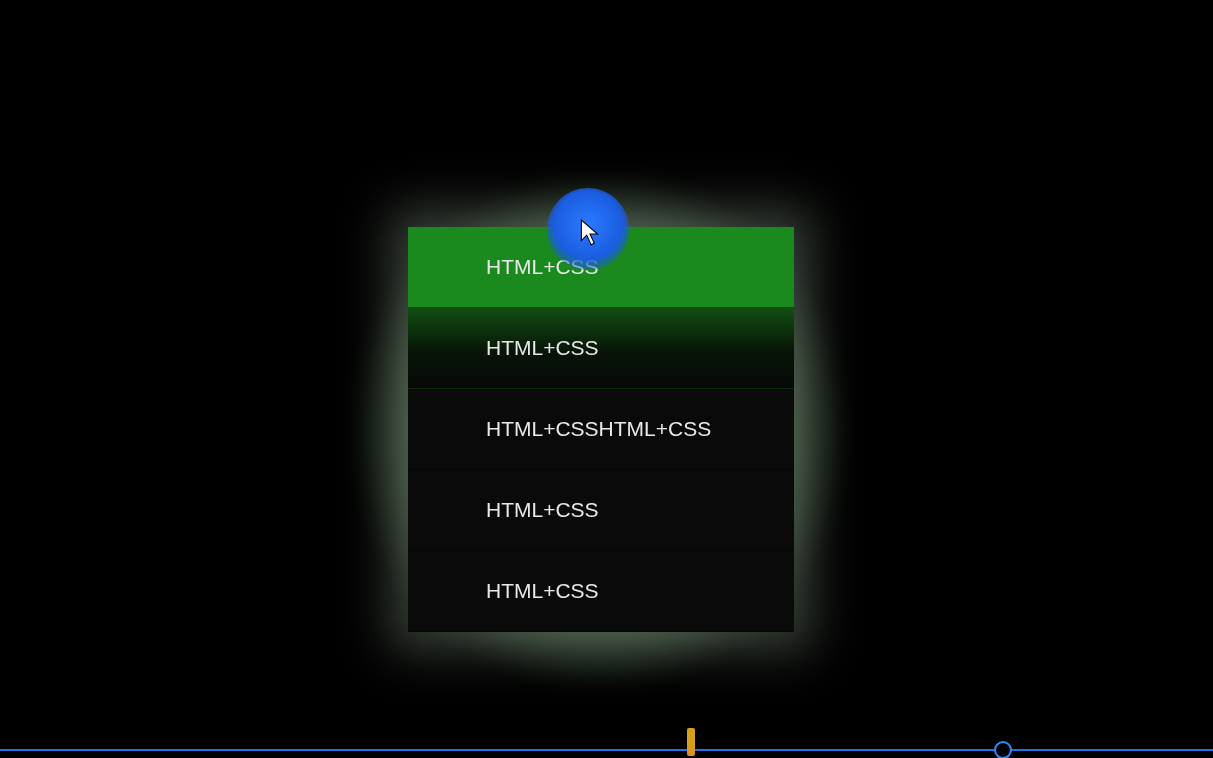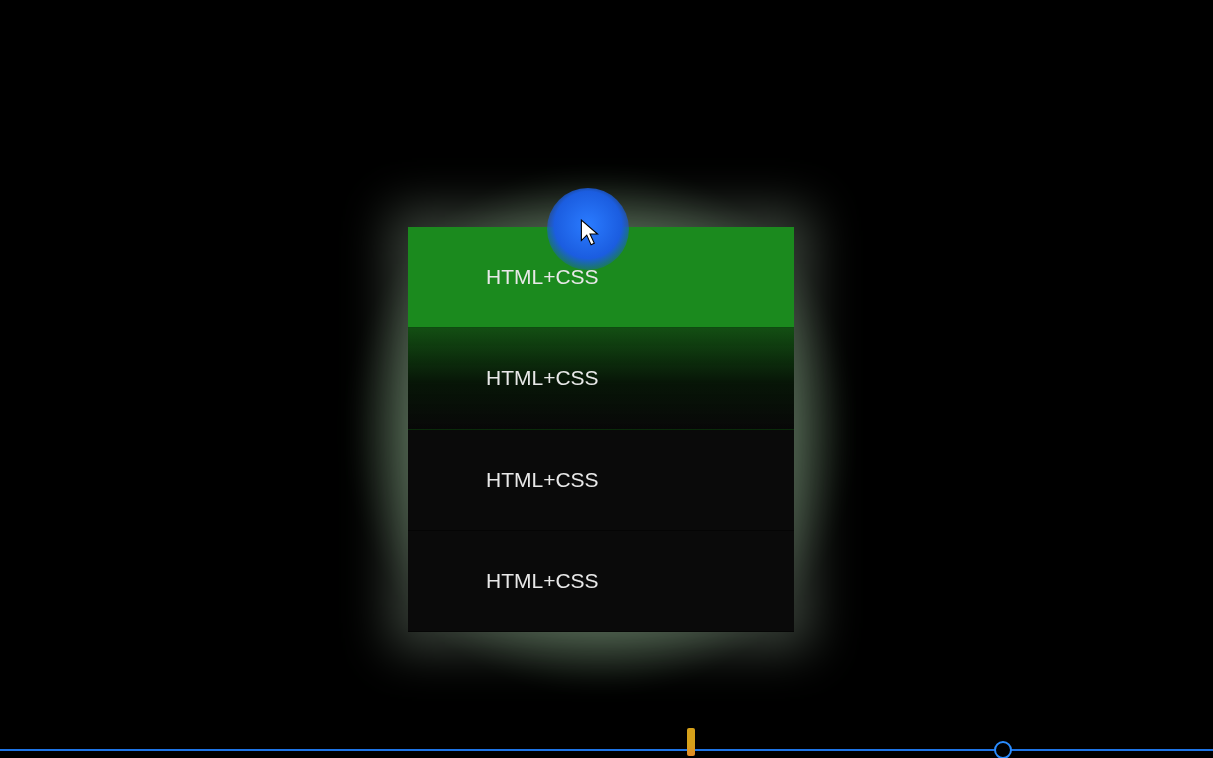--- a/index.html
+++ b/index.html
@@ -107,20 +107,23 @@
 <div class="glow"></div>
 
 <div class="menu">
   <div class="menu-item active">
     <span>HTML+CSS</span>
   </div>
   <div class="menu-item second">
     <span>HTML+CSS</span>
   </div>
   <div class="menu-item">
+    <span>HTML+CSSHTML+CSS</span>
+  </div>
+  <div class="menu-item">
     <span>HTML+CSS</span>
   </div>
   <div class="menu-item">
     <span>HTML+CSS</span>
   </div>
 </div>
 
 <div class="cursor-click">
   <svg viewBox="0 0 20 26">
     <path d="M2 1 L2 20 L7 15 L11 24 L14 22.5 L10 14 L17 14 Z" fill="#ffffff" stroke="#000" stroke-width="1"></path>

